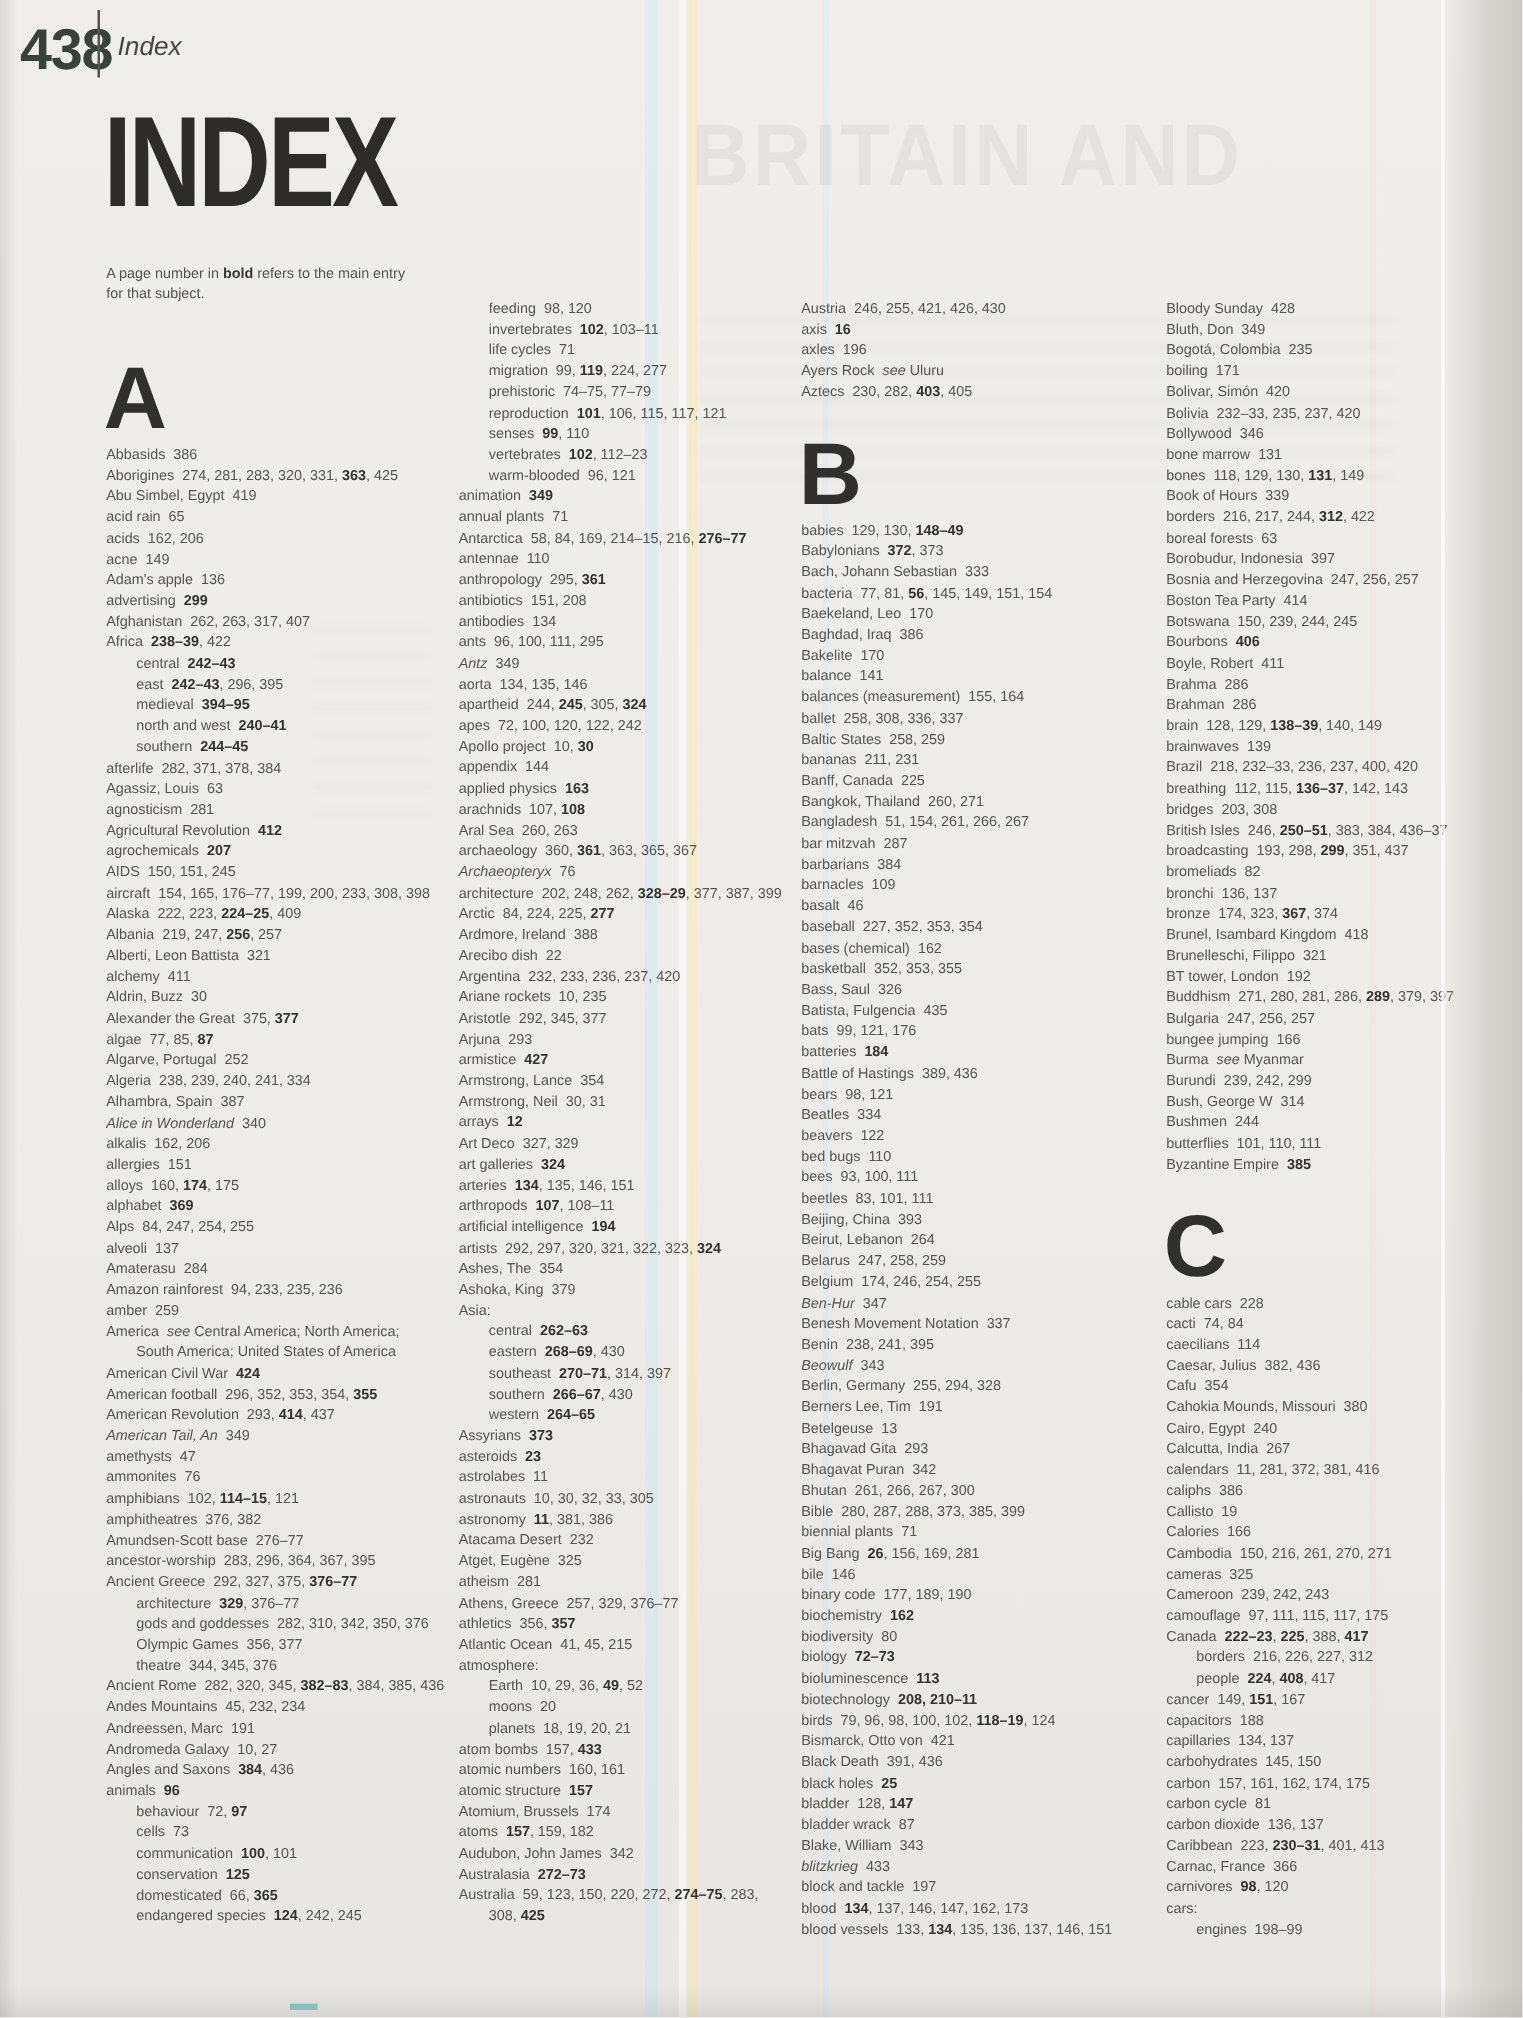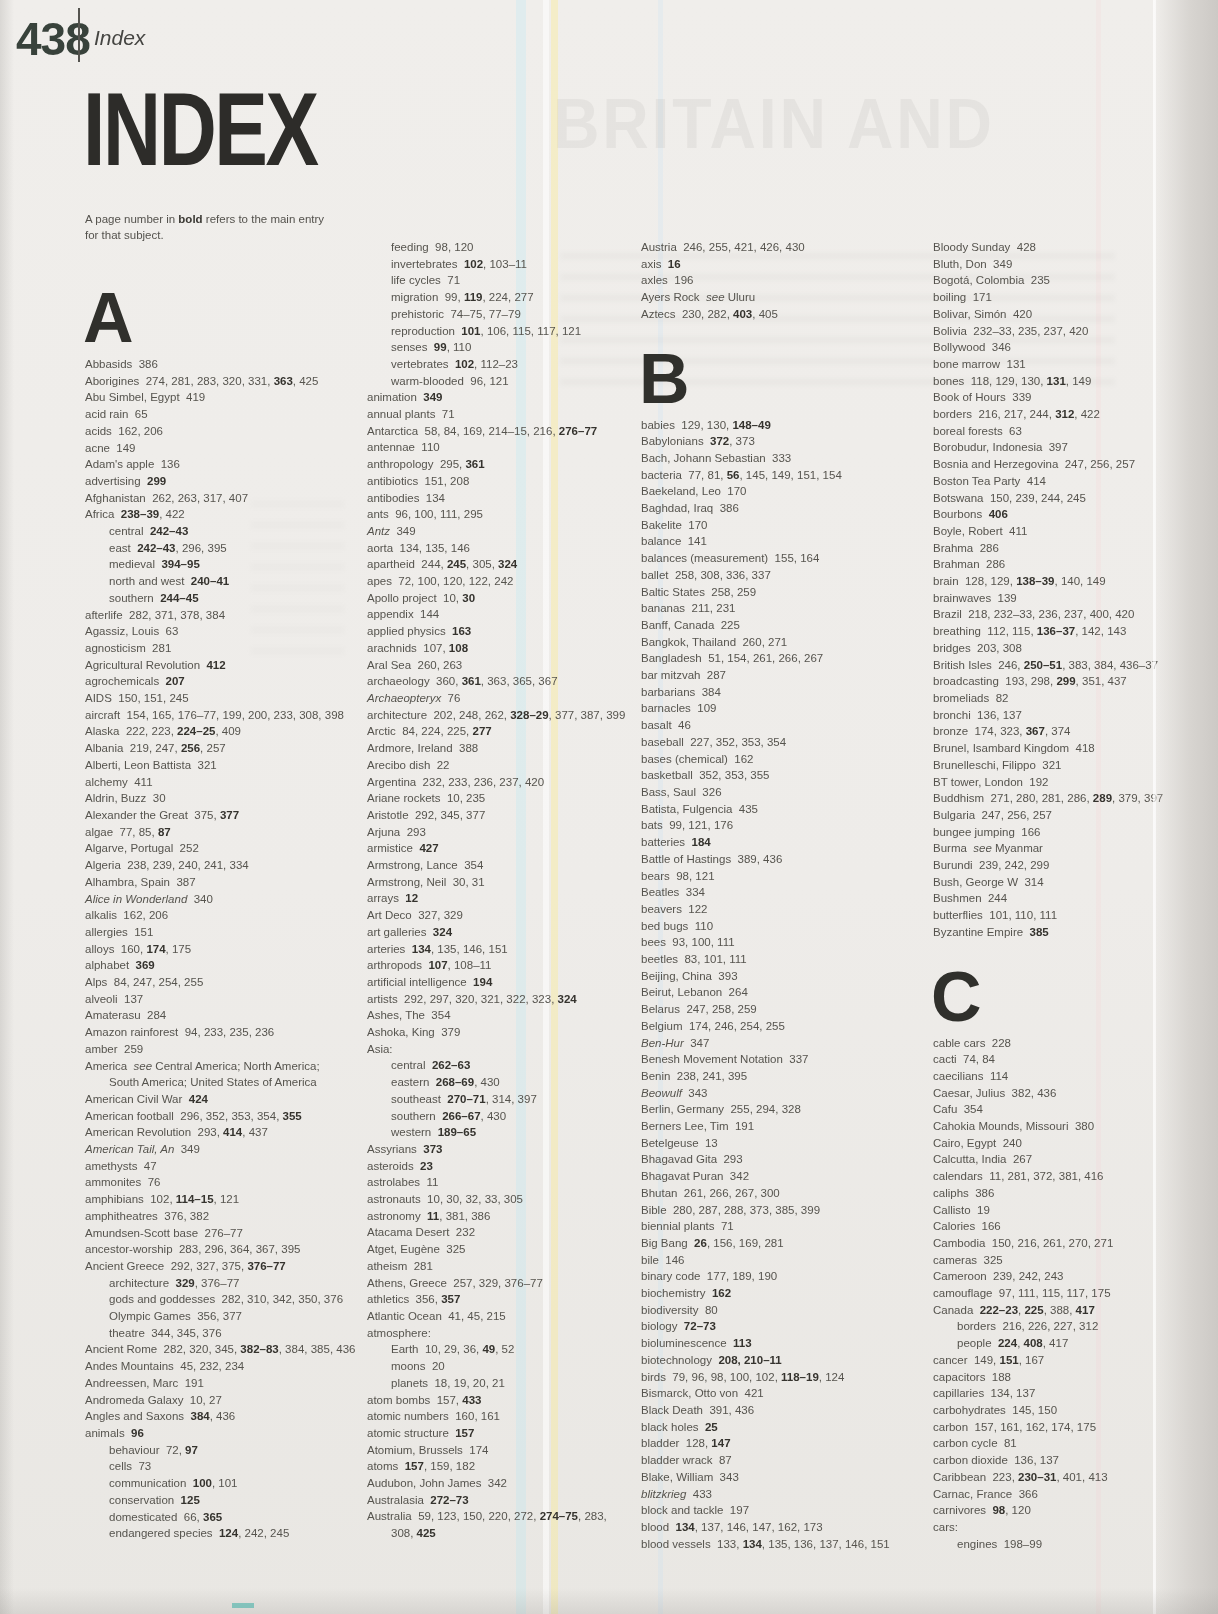--- a/index.html
+++ b/index.html
@@ -202,21 +202,21 @@
     <div class="entry">arthropods  <b>107</b>, 108–11</div>
     <div class="entry">artificial intelligence  <b>194</b></div>
     <div class="entry">artists  292, 297, 320, 321, 322, 323, <b>324</b></div>
     <div class="entry">Ashes, The  354</div>
     <div class="entry">Ashoka, King  379</div>
     <div class="entry">Asia:</div>
     <div class="entry sub">central  <b>262–63</b></div>
     <div class="entry sub">eastern  <b>268–69</b>, 430</div>
     <div class="entry sub">southeast  <b>270–71</b>, 314, 397</div>
     <div class="entry sub">southern  <b>266–67</b>, 430</div>
-    <div class="entry sub">western  <b>189–65</b></div>
+    <div class="entry sub">western  <b>264–65</b></div>
     <div class="entry">Assyrians  <b>373</b></div>
     <div class="entry">asteroids  <b>23</b></div>
     <div class="entry">astrolabes  11</div>
     <div class="entry">astronauts  10, 30, 32, 33, 305</div>
     <div class="entry">astronomy  <b>11</b>, 381, 386</div>
     <div class="entry">Atacama Desert  232</div>
     <div class="entry">Atget, Eugène  325</div>
     <div class="entry">atheism  281</div>
     <div class="entry">Athens, Greece  257, 329, 376–77</div>
     <div class="entry">athletics  356, <b>357</b></div>

